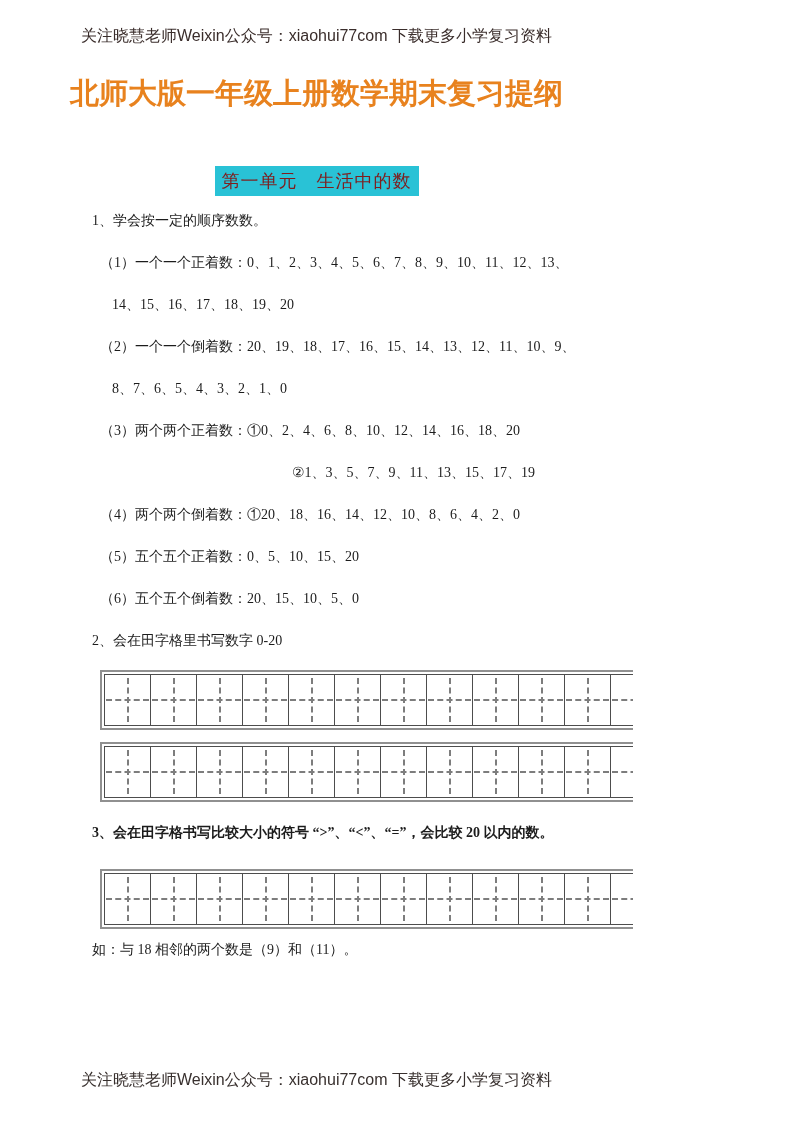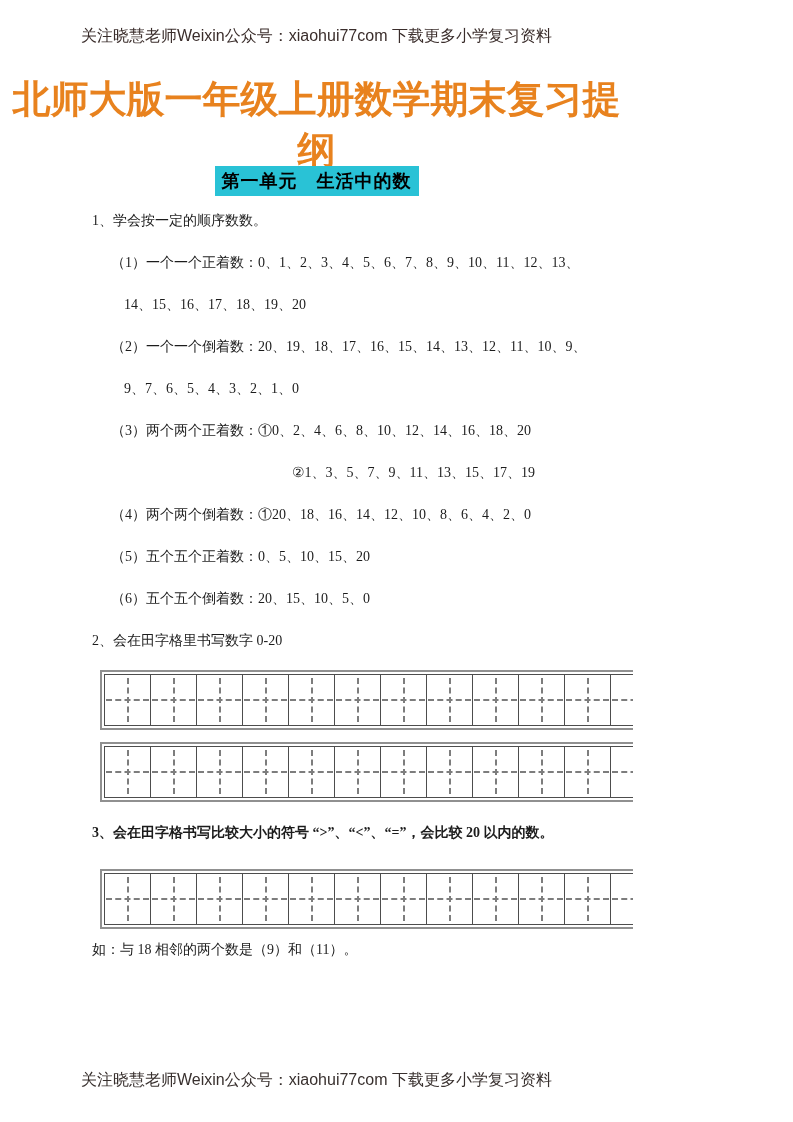--- a/index.html
+++ b/index.html
@@ -19,53 +19,53 @@
     text-align: center;
     font-family: "Liberation Sans", "DejaVu Sans", sans-serif;
     font-size: 16px;
     color: var(--header-color, #3a2d2b);
   }
   .doc-title {
     position: absolute;
     top: 74px; left: 0; width: 100%;
     text-align: center;
     font-family: "Liberation Sans", "DejaVu Sans", sans-serif;
-    font-size: 38px;
+    font-size: 29px;
     font-weight: bold;
     color: var(--title-color, #e8821e);
   }
   .section-banner-row {
     position: absolute;
     top: 166px; left: 0; width: 100%;
     text-align: center;
   }
   .section-banner {
     display: inline-block;
     background: var(--section-bg, #29c2d6);
-    color: #000000;
+    color: #7f1d1d;
     font-family: "Liberation Sans", "DejaVu Sans", sans-serif;
     font-size: 18px;
-    font-weight: bold;
+    font-weight: normal;
     padding: 3px 7px;
     letter-spacing: 1px;
   }
   .content {
     position: absolute;
     top: 200px;
     left: 92px;
     width: 640px;
   }
   .line {
     line-height: 42px;
     font-size: 14px;
     white-space: nowrap;
   }
   .ln-item { margin-left: 0; }
-  .ln-sub  { margin-left: 19px; }
-  .ln-cont { margin-left: 32px; }
+  .ln-sub  { margin-left: 8px; }
+  .ln-cont { margin-left: 20px; }
   .ln-circ { margin-left: 200px; }
   .mt8  { margin-top: 8px; }
   .mt10 { margin-top: 10px; font-weight: bold; }
   .mt12 { margin-top: 12px; }
   .mt15 { margin-top: 15px; }
   .tian-wrap {
     margin-left: 8px;
     width: 561px;
     border: 2px solid #909090;
     padding: 2px;
@@ -116,21 +116,21 @@
 
   <div class="section-banner-row">
     <span class="section-banner">第一单元　生活中的数</span>
   </div>
 
   <div class="content">
     <div class="line ln-item">1、学会按一定的顺序数数。</div>
     <div class="line ln-sub">（1）一个一个正着数：0、1、2、3、4、5、6、7、8、9、10、11、12、13、</div>
     <div class="line ln-cont">14、15、16、17、18、19、20</div>
     <div class="line ln-sub">（2）一个一个倒着数：20、19、18、17、16、15、14、13、12、11、10、9、</div>
-    <div class="line ln-cont">9、7、6、5、4、3、2、1、0</div>
+    <div class="line ln-cont">8、7、6、5、4、3、2、1、0</div>
     <div class="line ln-sub">（3）两个两个正着数：①0、2、4、6、8、10、12、14、16、18、20</div>
     <div class="line ln-circ">②1、3、5、7、9、11、13、15、17、19</div>
     <div class="line ln-sub">（4）两个两个倒着数：①20、18、16、14、12、10、8、6、4、2、0</div>
     <div class="line ln-sub">（5）五个五个正着数：0、5、10、15、20</div>
     <div class="line ln-sub">（6）五个五个倒着数：20、15、10、5、0</div>
     <div class="line ln-item">2、会在田字格里书写数字 0-20</div>
 
     <div class="tian-wrap mt8">
       <div class="tian-row">
           <div class="tian-cell"></div>

